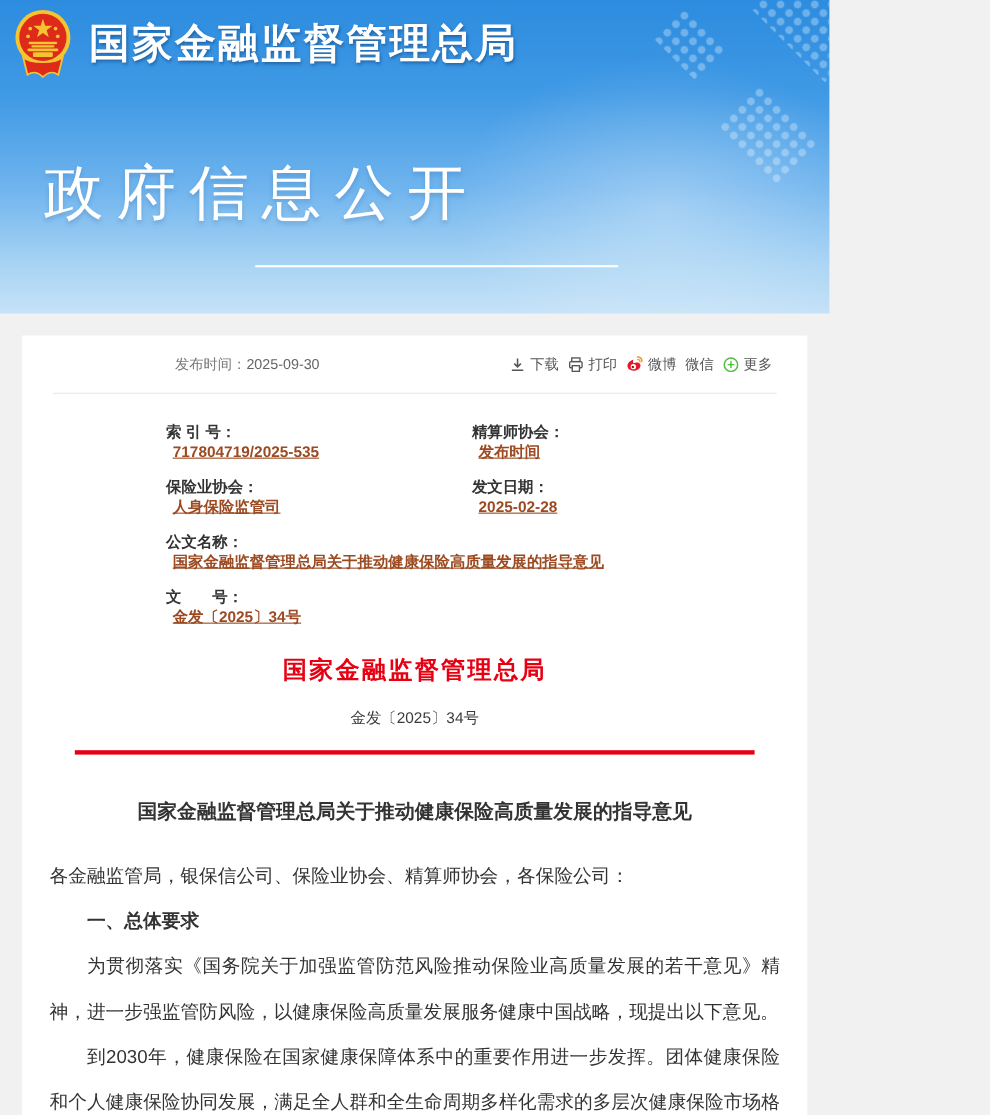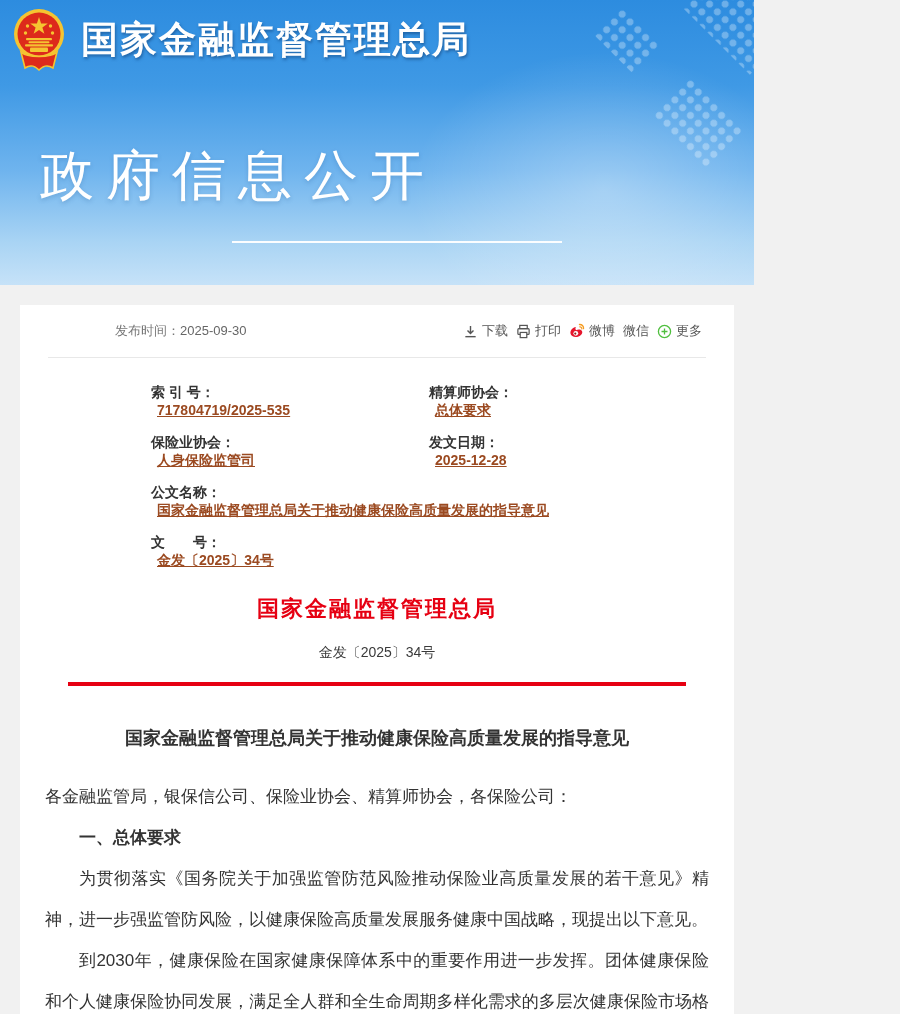--- a/index.html
+++ b/index.html
@@ -53,20 +53,21 @@
   }
 
   
   .card {
     position:absolute; left:20px; right:20px; top:305px; bottom:-40px;
     background:#ffffff;
   }
   .toolbar {
     height:52px; display:flex; align-items:center; justify-content:space-between;
     padding:0 32px 0 95px;
+    margin-left:44px;
   }
   .publish { font-size:13px; color:#777; }
   .publish .pv { color:#666; }
   .tools { display:flex; align-items:center; gap:8px; }
   .tool { display:flex; align-items:center; gap:4px; font-size:13px; color:#555; cursor:pointer; }
   .tool svg { display:block; }
   .divider { height:1px; background:#e8e8e8; margin:0 28px; }
 
   
   .meta { width:452px; margin:26px auto 0; font-size:14px; }
@@ -178,31 +179,31 @@
     <div class="divider"></div>
 
     <div class="meta">
       <div class="meta-row">
         <div class="meta-cell cell-left">
           <span class="meta-label">索 引 号：</span>
           <span class="meta-value">717804719/2025-535</span>
         </div>
         <div class="meta-cell">
           <span class="meta-label">精算师协会：</span>
-          <span class="meta-value">总体要求</span>
+          <span class="meta-value">发布时间</span>
         </div>
       </div>
       <div class="meta-row">
         <div class="meta-cell cell-left">
           <span class="meta-label">保险业协会：</span>
           <span class="meta-value">人身保险监管司</span>
         </div>
         <div class="meta-cell">
           <span class="meta-label">发文日期：</span>
-          <span class="meta-value">2025-12-28</span>
+          <span class="meta-value">2025-02-28</span>
         </div>
       </div>
       <div class="meta-row">
         <div class="meta-cell">
           <span class="meta-label">公文名称：</span>
           <span class="meta-value wide">国家金融监督管理总局关于推动健康保险高质量发展的指导意见</span>
         </div>
       </div>
       <div class="meta-row">
         <div class="meta-cell">

